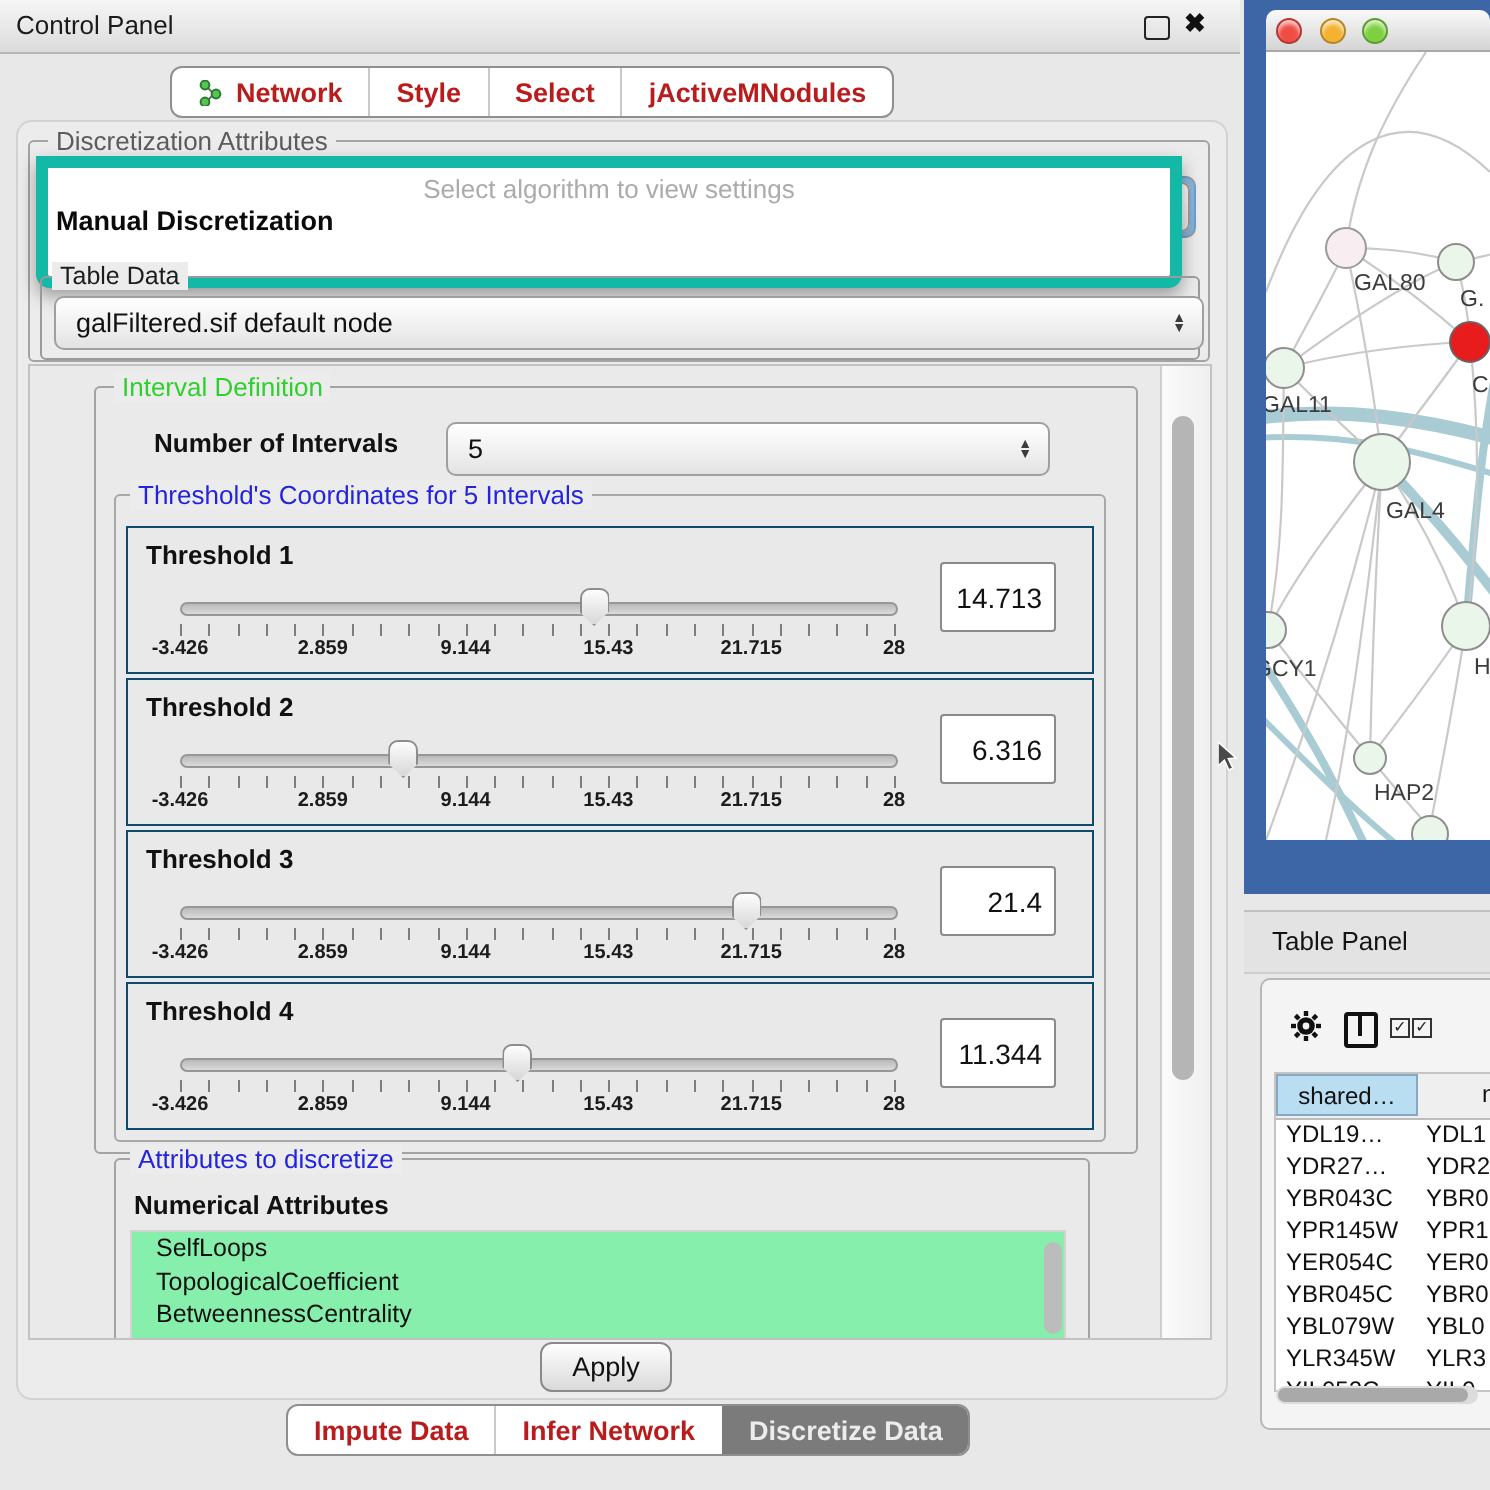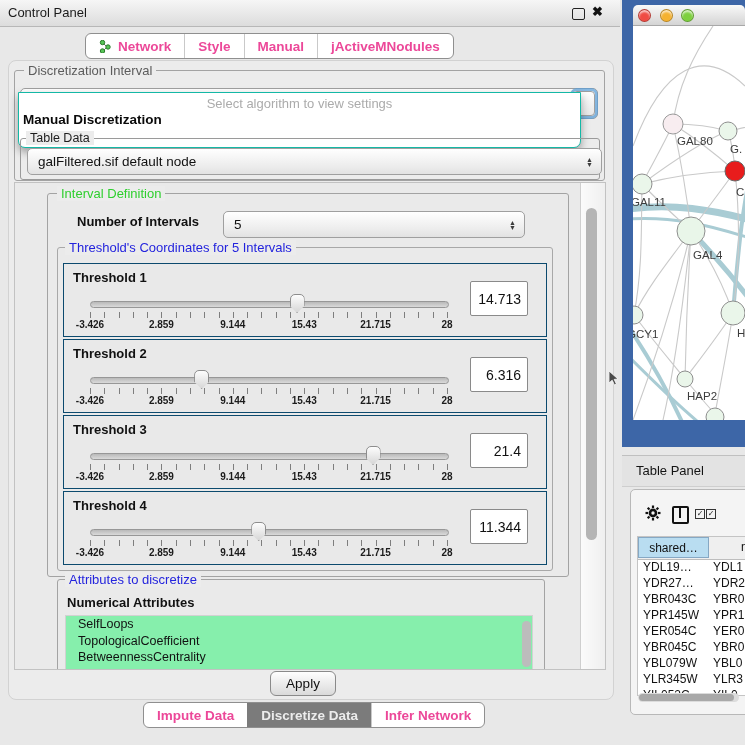--- a/index.html
+++ b/index.html
@@ -8,43 +8,43 @@
   
   #titlebar{left:0;top:0;width:620px;height:26px;
     background:linear-gradient(#f6f6f6,#dcdcdc);border-bottom:1px solid #b7b7b7;}
   #win-title{left:8px;top:0;line-height:26px;font-size:13px;color:#1a1a1a;}
   #float-icon{left:572px;top:8px;width:11px;height:10px;border:1.6px solid #222;border-radius:2px;}
   #close-icon{left:592px;top:4px;font-size:13px;font-weight:bold;color:#111;}
   
   .tabstrip{display:inline-flex;align-items:stretch;background:#fff;border:1px solid #8f8f8f;
     border-radius:6px;overflow:hidden;height:24px;}
   .tab{display:flex;align-items:center;padding:0 13px;font-size:13.5px;font-weight:600;
-    color:#ec4899;border-left:1px solid #c9c9c9;white-space:nowrap;}
+    color:#b91c1c;border-left:1px solid #c9c9c9;white-space:nowrap;}
   .tab:first-child{border-left:none;}
   .tab.sel{background:#7b7b7b;color:#ececec;border-left-color:#7b7b7b;}
   #top-tabs{left:85px;top:33px;}
   #bottom-tabs{left:143px;top:702px;}
   #net-tab-icon{margin-right:6px;}
   
   #main-panel{left:8px;top:60px;width:604px;height:638px;background:#ececec;
     border:1px solid #d2d2d2;border-radius:8px;}
   .groupbox{border:1px solid #a3a3a3;border-radius:3px;}
   .grouplab{font-size:13px;background:#ececec;padding:0 4px;white-space:nowrap;}
   #algo-group{left:14px;top:70px;width:589px;height:109px;}
   #algo-lab{left:24px;top:63px;color:#5c5c5c;}
   .combo{background:linear-gradient(#ffffff,#ececec 70%,#e2e2e2);border:1px solid #9f9f9f;
     border-radius:5px;display:flex;align-items:center;font-size:13.5px;padding-left:10px;}
   .spin{margin-left:auto;margin-right:8px;display:flex;flex-direction:column;line-height:5px;
     font-size:7px;color:#3c3c3c;}
   #algo-combo{left:20px;top:88px;width:566px;height:29px;}
   #algo-combo .focusring{margin-left:auto;width:20px;height:23px;margin-right:2px;border-radius:4px;
     background:linear-gradient(#fdfdfd,#e8e8e8);border:1px solid #9f9f9f;
     box-shadow:0 0 0 3px rgba(95,160,215,.75);}
-  #algo-popup{left:18px;top:92px;width:561px;height:54px;background:#fff;
-    border:1px solid #14b8a6;border-radius:0 0 7px 7px;box-shadow:0 4px 9px rgba(0,0,0,.35);}
+  #algo-popup{left:18px;top:78px;width:561px;height:54px;background:#fff;
+    border:6px solid #14b8a6;border-radius:0 0 7px 7px;box-shadow:0 4px 9px rgba(0,0,0,.35);}
   #popup-hint{left:0;top:3px;width:100%;text-align:center;font-size:13px;color:#ababab;}
   .popup-item{left:3px;font-size:13.5px;color:#0a0a0a;padding-left:1px;}
   #popup-item-0{top:19px;font-weight:bold;}
   #popup-item-1{top:36px;}
   #tdata-group{left:20px;top:138px;width:578px;height:40px;border-color:#9a9a9a;}
   #tdata-lab{left:26px;top:131px;font-size:12.5px;color:#1d1d1d;}
   #tdata-combo{left:27px;top:148px;width:563px;height:25px;}
   
   #settings{left:14px;top:182px;width:590px;height:486px;background:#eaeaea;
     border:1px solid #c2c2c2;overflow:hidden;}
@@ -132,31 +132,31 @@
       <circle cx="3.5" cy="2.5" r="2.2" fill="#57c457" stroke="#2a7a2a"></circle>
       <circle cx="9" cy="7" r="2.2" fill="#57c457" stroke="#2a7a2a"></circle>
       <circle cx="3.5" cy="11" r="2.2" fill="#57c457" stroke="#2a7a2a"></circle>
     </svg>
     <span>Network</span>
   </div>
   <div class="tab">
       <span>Style</span>
     </div>
   <div class="tab">
-      <span>Manual</span>
+      <span>Select</span>
     </div>
   <div class="tab">
       <span>jActiveMNodules</span>
     </div>
 </div>
 
 <div class="abs" id="main-panel"></div>
 
 <div class="abs groupbox" id="algo-group"></div>
-<div class="abs grouplab" id="algo-lab">Discretization Interval</div>
+<div class="abs grouplab" id="algo-lab">Discretization Attributes</div>
 
 <div class="abs combo" id="algo-combo">
   <span class="focusring"></span>
 </div>
 
 <div class="abs" id="algo-popup">
   <div class="abs" id="popup-hint">Select algorithm to view settings</div>
   <div class="abs popup-item" id="popup-item-0">Manual Discretization</div>
 </div>
 
@@ -372,25 +372,25 @@
     <div class="abs" id="set-scroll-thumb" style="left:5px"></div>
   </div>
 </div>
 
 <div class="abs" id="apply-btn">Apply</div>
 
 <div class="abs tabstrip" id="bottom-tabs">
   <div class="tab">
       <span>Impute Data</span>
     </div>
+  <div class="tab">
+      <span>Infer Network</span>
+    </div>
   <div class="tab sel">
       <span>Discretize Data</span>
-    </div>
-  <div class="tab">
-      <span>Infer Network</span>
     </div>
 </div>
 
 <div class="abs" id="netwin">
   <div class="abs" id="mac-titlebar">
     <span class="tlight" style="left: 5px; background: rgb(239, 76, 68);"></span>
     <span class="tlight" style="left: 27px; background: rgb(245, 178, 49);"></span>
     <span class="tlight" style="left: 48px; background: rgb(126, 208, 63);"></span>
   </div>
   <div class="abs" id="canvas">

